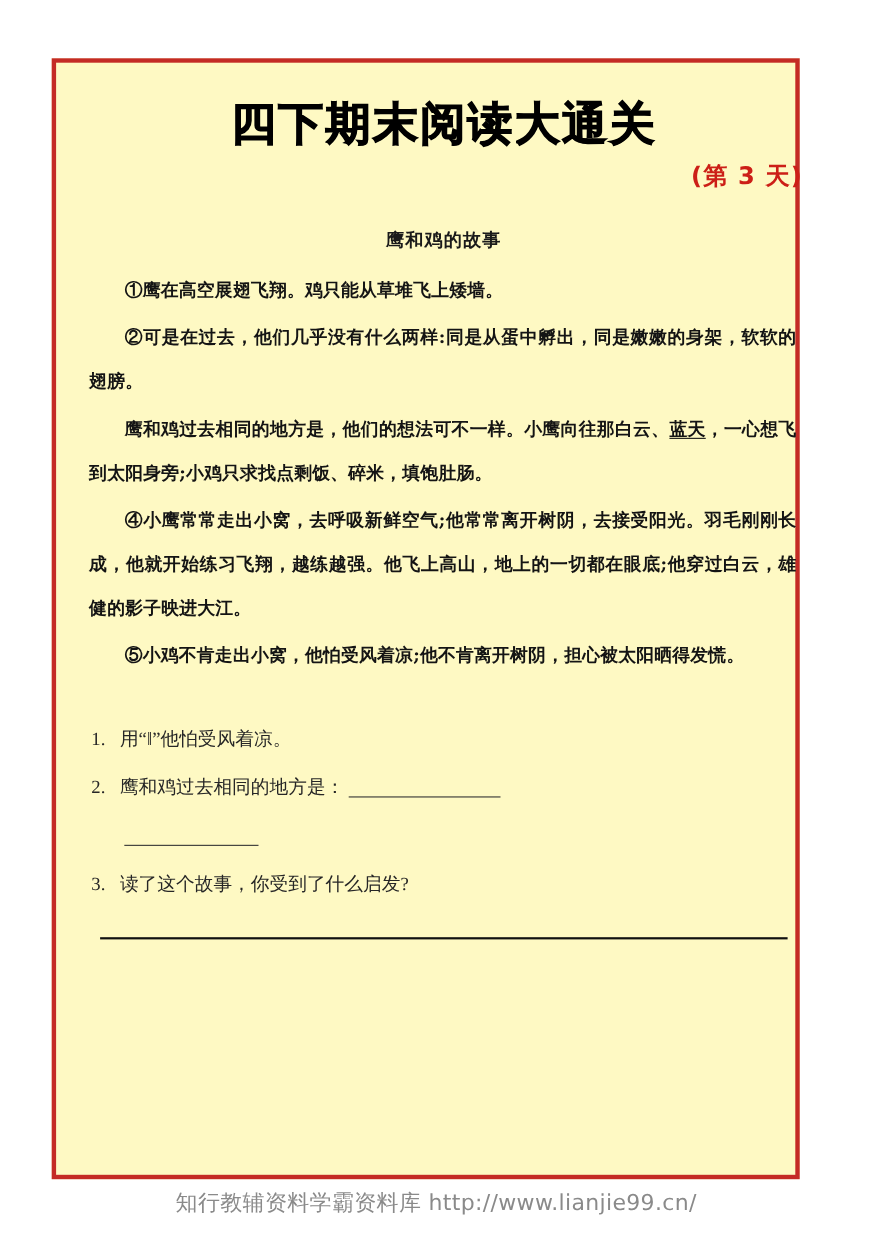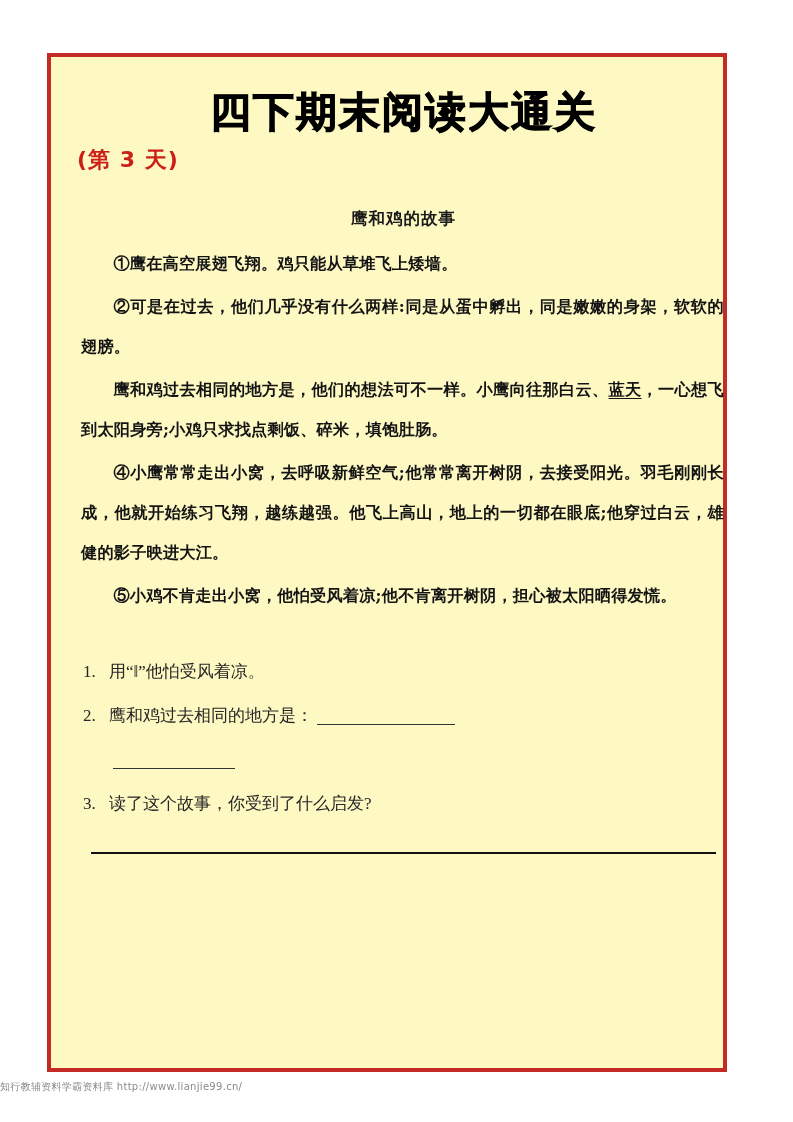--- a/index.html
+++ b/index.html
@@ -44,21 +44,21 @@
     font-family: "DejaVu Sans", "Liberation Sans", sans-serif;
     font-weight: 700;
     font-size: 41px;
     letter-spacing: 2px;
     color: #000000;
     margin: 10px 0 0 0;
     line-height: 1.15;
     -webkit-text-stroke: 1.1px #000;
   }
   #day-subtitle {
-    text-align: left;
+    text-align: right;
     font-family: "DejaVu Sans", "Liberation Sans", sans-serif;
     font-weight: 700;
     font-size: 22px;
     color: #cc1f17;
     margin: 9px 0 0 0;
     letter-spacing: 1px;
   }
   #article-title {
     text-align: center;
     font-family: "DejaVu Serif", "Liberation Serif", serif;
@@ -124,23 +124,23 @@
     height: 0;
     border-bottom: 2px solid #111;
   }
 
   
   #footer-credit {
     position: absolute;
     left: 0;
     top: 1080px;
     width: 793px;
-    text-align: left;
+    text-align: center;
     font-family: "DejaVu Sans", "Liberation Sans", sans-serif;
-    font-size: 10px;
+    font-size: 20px;
     color: #8a8a8a;
     letter-spacing: 0.3px;
   }
 </style>
 </head>
 <body>
 
 <div id="page-frame">
   <div id="sheet-content">
 

